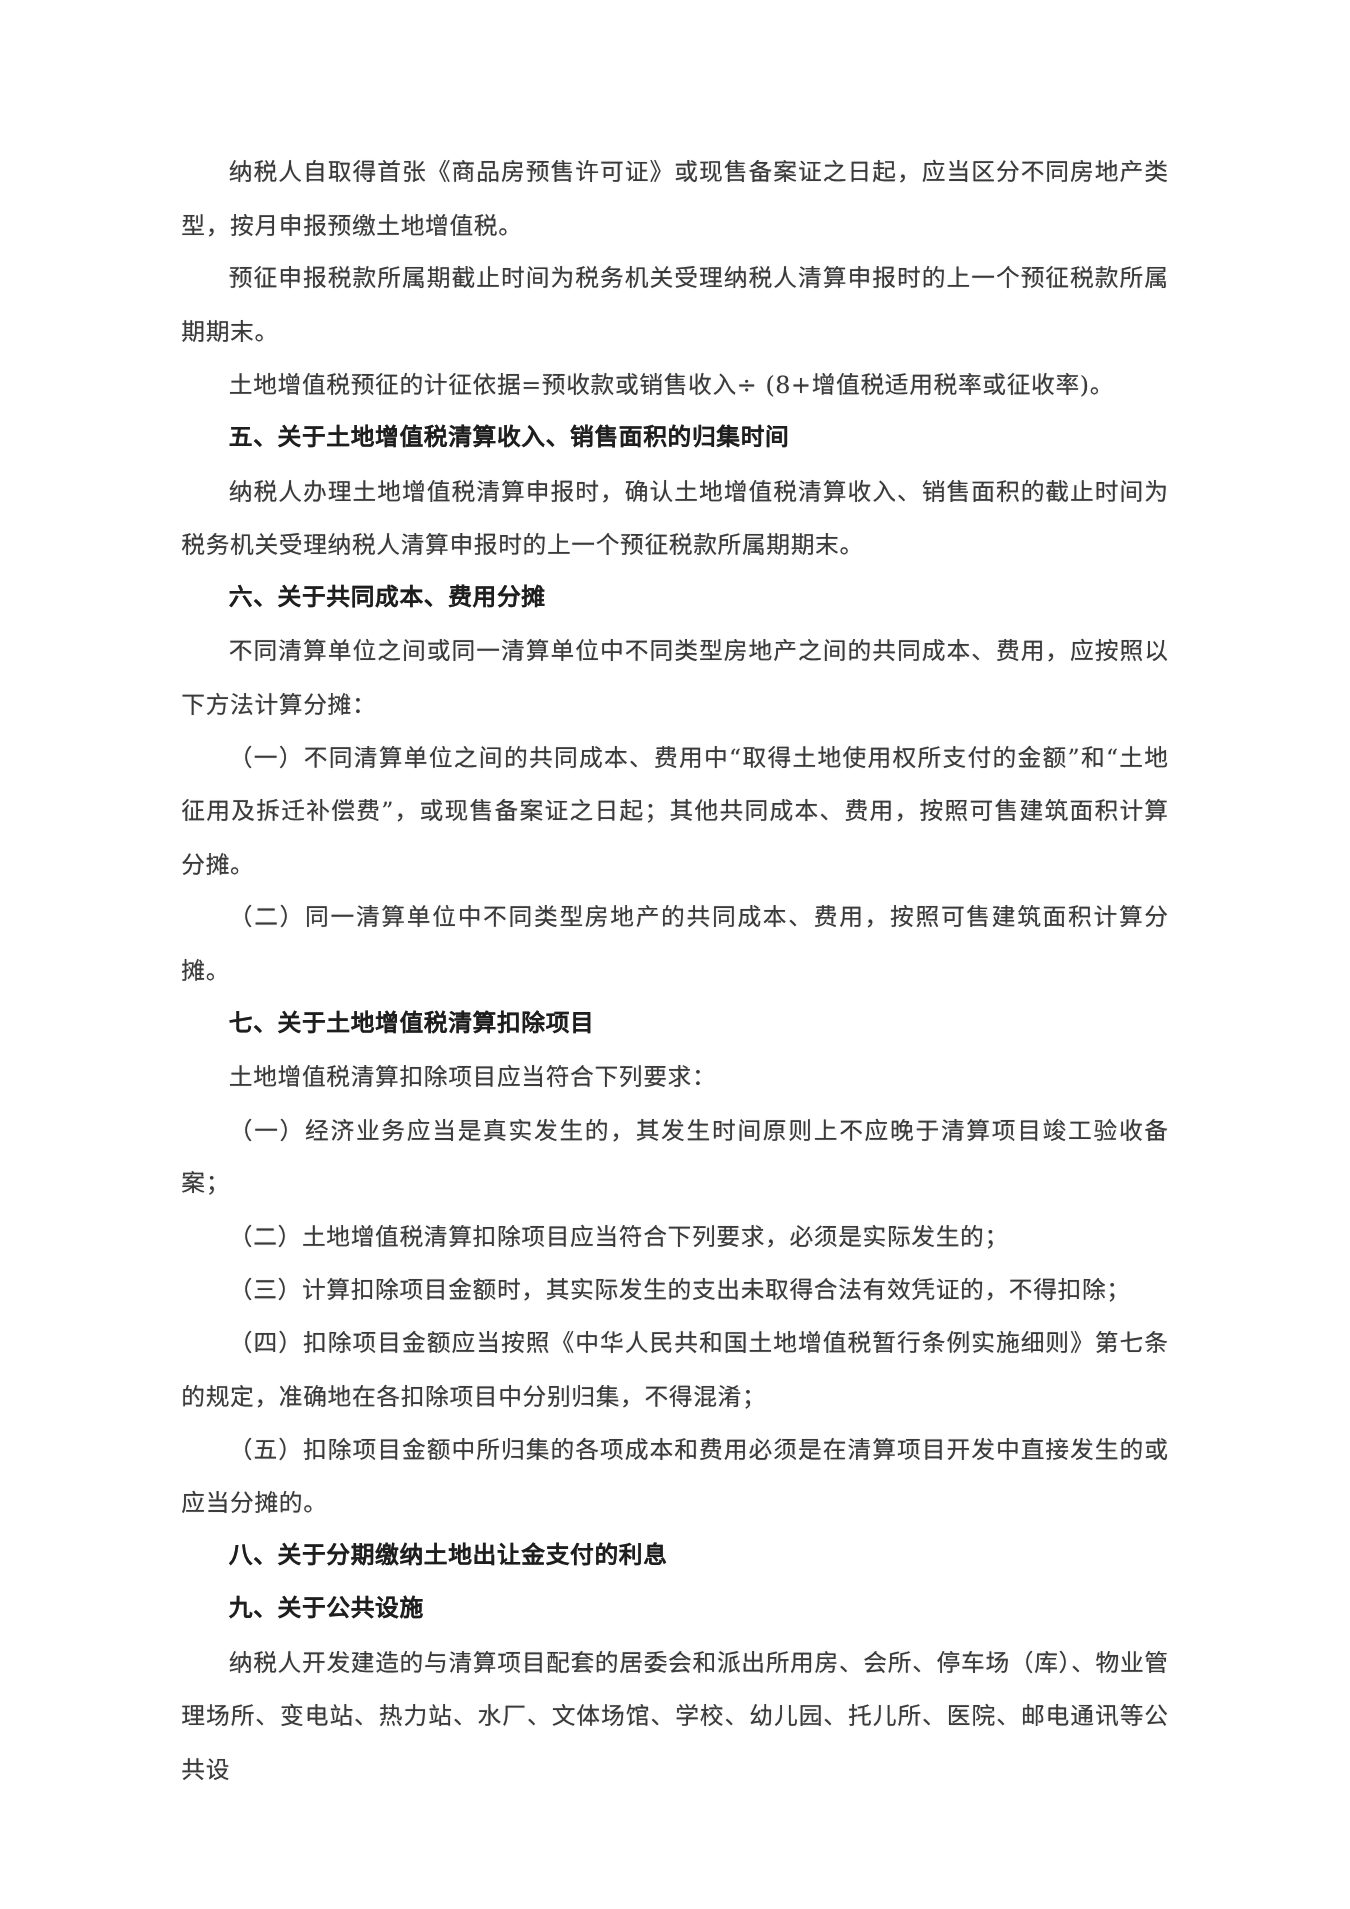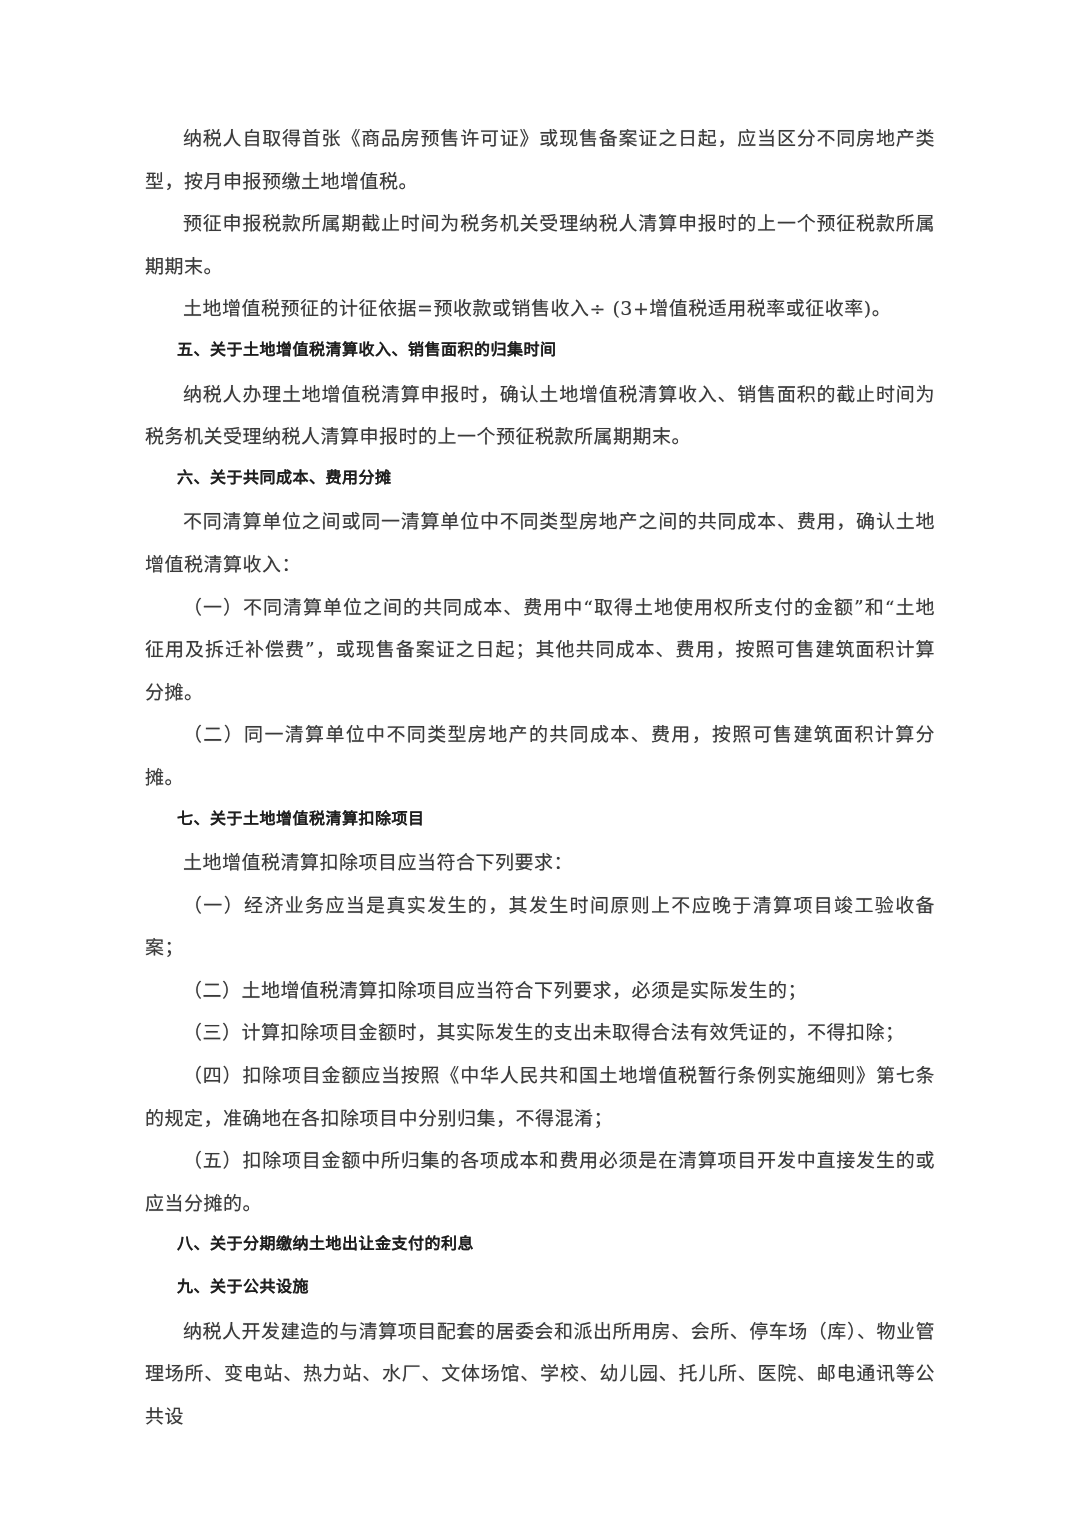--- a/index.html
+++ b/index.html
@@ -30,39 +30,39 @@
     text-indent: 2em;
     letter-spacing: 0.5px;
   }
   .doc p {
     font-family: "DejaVu Serif", "Liberation Serif", serif;
     font-weight: 400;
     color: #3a3a3a;
     text-shadow: 0 0 0.7px rgba(80, 80, 80, 0.55);
   }
   .doc h2 {
-    font-family: Liberation Mono, monospace;
+    font-family: Liberation Serif, serif;
     font-weight: 700;
-    font-size: 16px;
+    font-size: 19px;
     color: #1e1e1e;
     text-shadow: 0 0 0.5px rgba(30, 30, 30, 0.5);
   }
 </style>
 </head>
 <body>
 
 <div class="page">
   <div class="doc">
     <p>纳税人自取得首张《商品房预售许可证》或现售备案证之日起，应当区分不同房地产类型，按月申报预缴土地增值税。</p>
     <p>预征申报税款所属期截止时间为税务机关受理纳税人清算申报时的上一个预征税款所属期期末。</p>
-    <p>土地增值税预征的计征依据=预收款或销售收入÷ (3+增值税适用税率或征收率)。</p>
+    <p>土地增值税预征的计征依据=预收款或销售收入÷ (8+增值税适用税率或征收率)。</p>
     <h2>五、关于土地增值税清算收入、销售面积的归集时间</h2>
     <p>纳税人办理土地增值税清算申报时，确认土地增值税清算收入、销售面积的截止时间为税务机关受理纳税人清算申报时的上一个预征税款所属期期末。</p>
     <h2>六、关于共同成本、费用分摊</h2>
-    <p>不同清算单位之间或同一清算单位中不同类型房地产之间的共同成本、费用，确认土地增值税清算收入：</p>
+    <p>不同清算单位之间或同一清算单位中不同类型房地产之间的共同成本、费用，应按照以下方法计算分摊：</p>
     <p>（一）不同清算单位之间的共同成本、费用中“取得土地使用权所支付的金额”和“土地征用及拆迁补偿费”，或现售备案证之日起；其他共同成本、费用，按照可售建筑面积计算分摊。</p>
     <p>（二）同一清算单位中不同类型房地产的共同成本、费用，按照可售建筑面积计算分摊。</p>
     <h2>七、关于土地增值税清算扣除项目</h2>
     <p>土地增值税清算扣除项目应当符合下列要求：</p>
     <p>（一）经济业务应当是真实发生的，其发生时间原则上不应晚于清算项目竣工验收备案；</p>
     <p>（二）土地增值税清算扣除项目应当符合下列要求，必须是实际发生的；</p>
     <p>（三）计算扣除项目金额时，其实际发生的支出未取得合法有效凭证的，不得扣除；</p>
     <p>（四）扣除项目金额应当按照《中华人民共和国土地增值税暂行条例实施细则》第七条的规定，准确地在各扣除项目中分别归集，不得混淆；</p>
     <p>（五）扣除项目金额中所归集的各项成本和费用必须是在清算项目开发中直接发生的或应当分摊的。</p>
     <h2>八、关于分期缴纳土地出让金支付的利息</h2>

